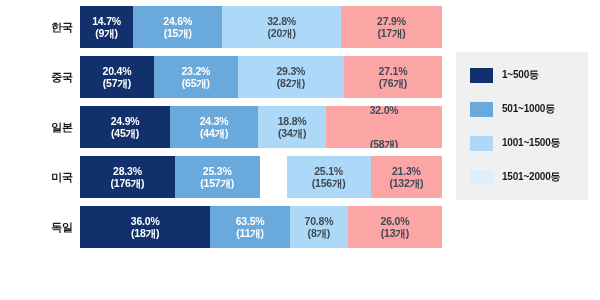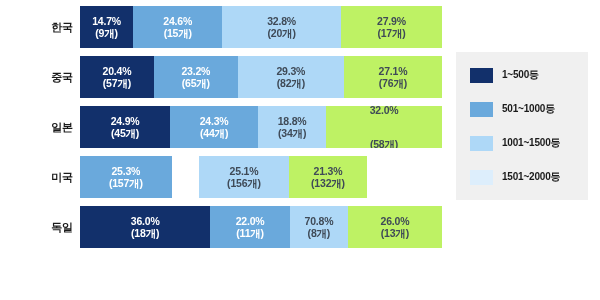--- a/index.html
+++ b/index.html
@@ -61,21 +61,21 @@
     font-weight: bold;
     letter-spacing: -0.2px;
     white-space: nowrap;
   }
   .seg .pct { display: block; }
   .seg .cnt { display: block; }
 
   .seg.s0 { background: #12306b; color: #ffffff; }
   .seg.s1 { background: #6aa9dc; color: #ffffff; }
   .seg.s2 { background: #aed8f7; color: #3f4a57; }
-  .seg.s3 { background: #bef264; color: #3f4a57; }
+  .seg.s3 { background: #fca5a5; color: #3f4a57; }
 
   
   #legend-box {
     position: absolute;
     left: 456px;
     top: 52px;
     width: 132px;
     height: 148px;
     background: #f0f0f0;
     display: flex;
@@ -171,20 +171,24 @@
           </div>
           <div class="seg s3" style="width: 32%; gap: 21px;">
             <span class="pct">32.0%</span>
             <span class="cnt">(58개)</span>
           </div>
         </div>
       </div>
       <div class="bar-row">
         <div class="row-label">미국</div>
         <div class="bar-track">
+          <div class="seg s0" style="width: 28.3%;">
+            <span class="pct">28.3%</span>
+            <span class="cnt">(176개)</span>
+          </div>
           <div class="seg s1" style="width: 25.3%;">
             <span class="pct">25.3%</span>
             <span class="cnt">(157개)</span>
           </div>
           <div class="seg s2" style="width: 25.1%; margin-left: 27px;">
             <span class="pct">25.1%</span>
             <span class="cnt">(156개)</span>
           </div>
           <div class="seg s3" style="width: 21.3%;">
             <span class="pct">21.3%</span>
@@ -193,21 +197,21 @@
         </div>
       </div>
       <div class="bar-row">
         <div class="row-label">독일</div>
         <div class="bar-track">
           <div class="seg s0" style="width: 36%;">
             <span class="pct">36.0%</span>
             <span class="cnt">(18개)</span>
           </div>
           <div class="seg s1" style="width: 22%;">
-            <span class="pct">22.0%</span>
+            <span class="pct">63.5%</span>
             <span class="cnt">(11개)</span>
           </div>
           <div class="seg s2" style="width: 16%;">
             <span class="pct">70.8%</span>
             <span class="cnt">(8개)</span>
           </div>
           <div class="seg s3" style="width: 26%;">
             <span class="pct">26.0%</span>
             <span class="cnt">(13개)</span>
           </div>

